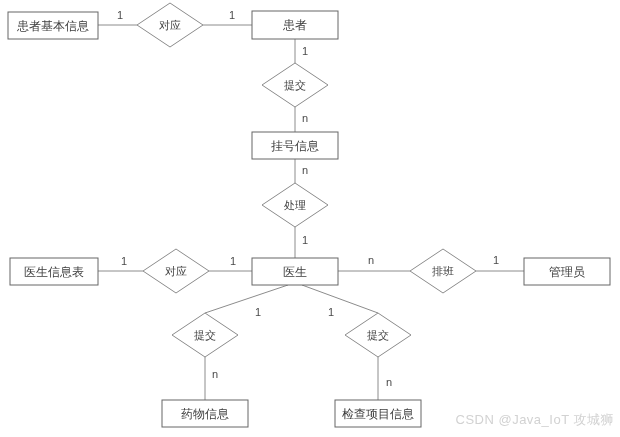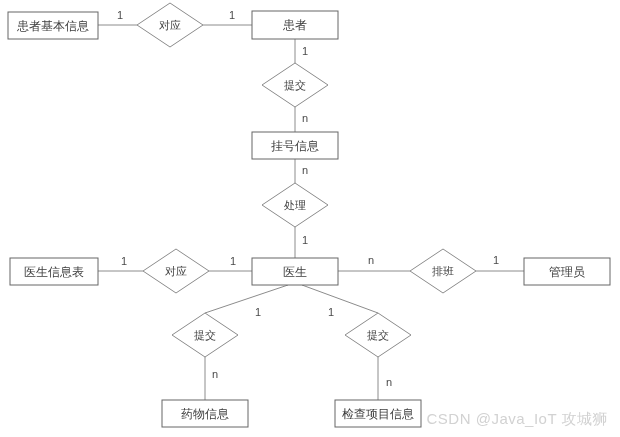--- a/index.html
+++ b/index.html
@@ -55,24 +55,24 @@
   }
   .card-label {
     font-family: "Liberation Sans", "DejaVu Sans", sans-serif;
     font-size: 11px;
     fill: #4a4a4a;
     text-anchor: middle;
     dominant-baseline: middle;
   }
   .watermark {
     position: absolute;
-    right: 12px;
+    right: 6px;
     bottom: 8px;
     font-family: "Liberation Sans", "DejaVu Sans", sans-serif;
-    font-size: 15px;
+    font-size: 13px;
     color: #d2d2d2;
     letter-spacing: 0.5px;
     white-space: nowrap;
     user-select: none;
   }
 </style>
 </head>
 <body>
 
 <div id="canvas">

